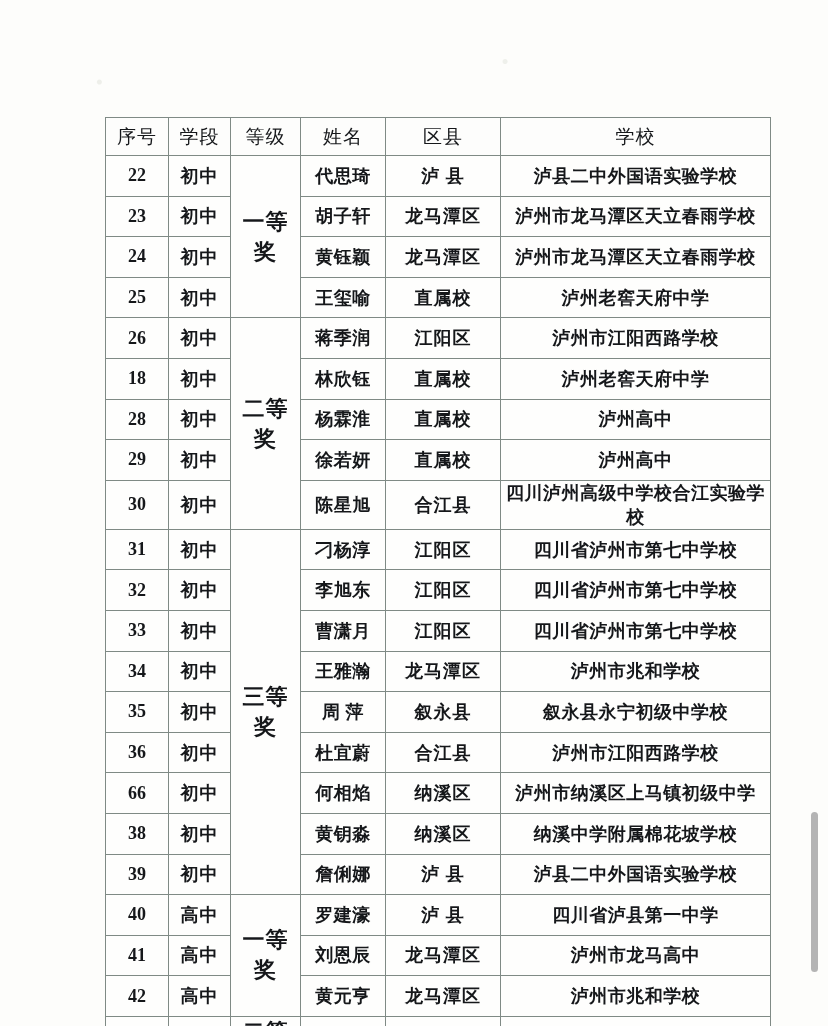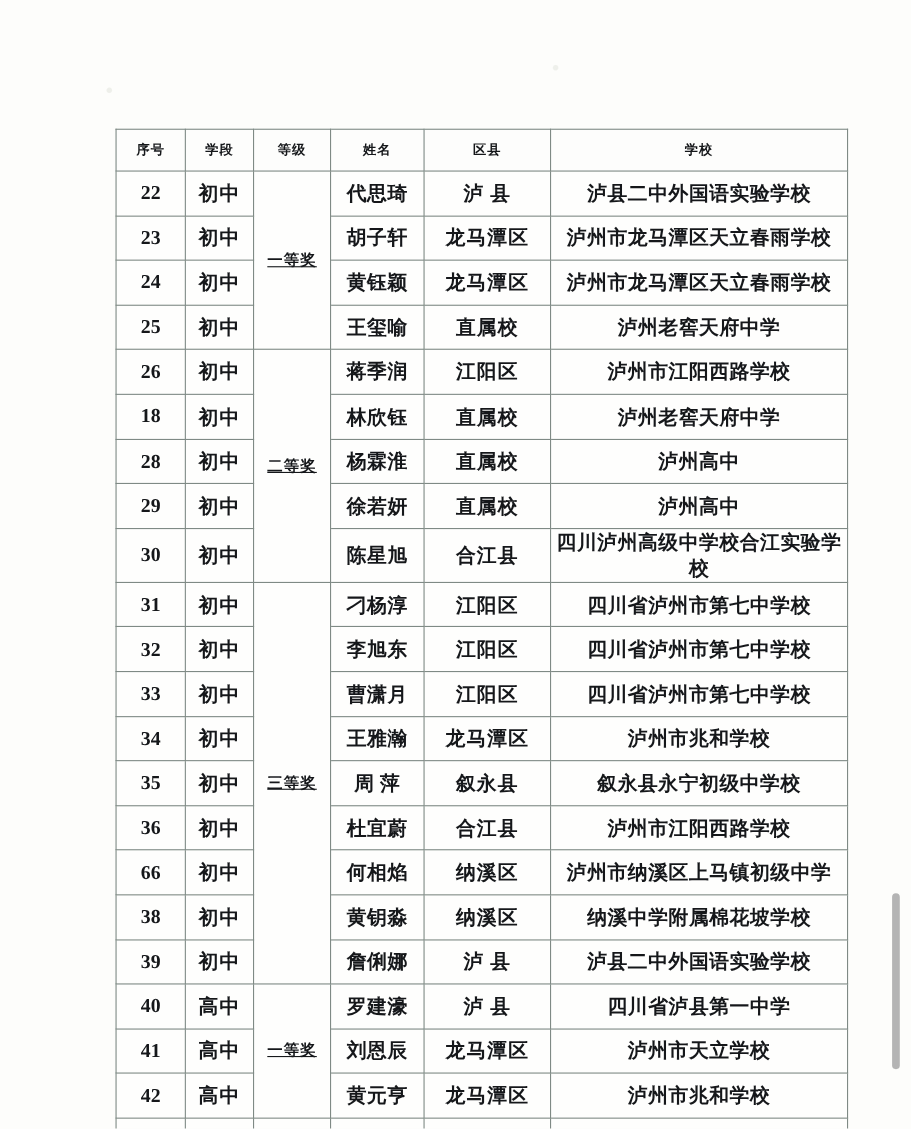--- a/index.html
+++ b/index.html
@@ -57,22 +57,22 @@
     border: 1px solid #7f8a85;
     text-align: center;
     vertical-align: middle;
     color: #15171a;
     padding: 0 2px;
     background: #fefefd;
   }
 
   table.award-table thead th {
     height: 37px;
-    font-size: 12px;
-    font-weight: bold;
+    font-size: 19px;
+    font-weight: normal;
     letter-spacing: 1px;
     background: #fdfdfc;
   }
 
   table.award-table tbody td {
     height: 39.6px;
     font-size: 18px;
     font-weight: bold;
   }
 
@@ -87,21 +87,21 @@
   th.h-stage { width: 57px; }
   th.h-grade { width: 65px; }
   th.h-name  { width: 80px; }
   th.h-dist  { width: 110px; margin-top: 20px; }
   th.h-school{ width: 265px; margin-top: 48px; }
 
   
   .spread { letter-spacing: 8px; padding-left: 8px; }
 
   
-  td.c-grade.merged { font-size: 14px; text-decoration: underline; }
+  td.c-grade.merged { font-size: 22px; }
 
   
   .scrollbar-track {
     position: absolute;
     right: 4px;
     top: 0;
     width: 9px;
     height: 1026px;
     background: transparent;
   }
@@ -270,21 +270,21 @@
             <td class="c-grade merged" rowspan="3">一等奖</td>
             <td class="c-name">罗建濠</td>
             <td class="c-dist spread">泸  县</td>
             <td class="c-school">四川省泸县第一中学</td>
           </tr>
           <tr>
             <td class="c-idx">41</td>
             <td class="c-stage">高中</td>
             <td class="c-name">刘恩辰</td>
             <td class="c-dist">龙马潭区</td>
-            <td class="c-school">泸州市天立学校</td>
+            <td class="c-school">泸州市龙马高中</td>
           </tr>
           <tr>
             <td class="c-idx">42</td>
             <td class="c-stage">高中</td>
             <td class="c-name">黄元亨</td>
             <td class="c-dist">龙马潭区</td>
             <td class="c-school">泸州市兆和学校</td>
           </tr>
           <tr>
             <td class="c-idx">43</td>

